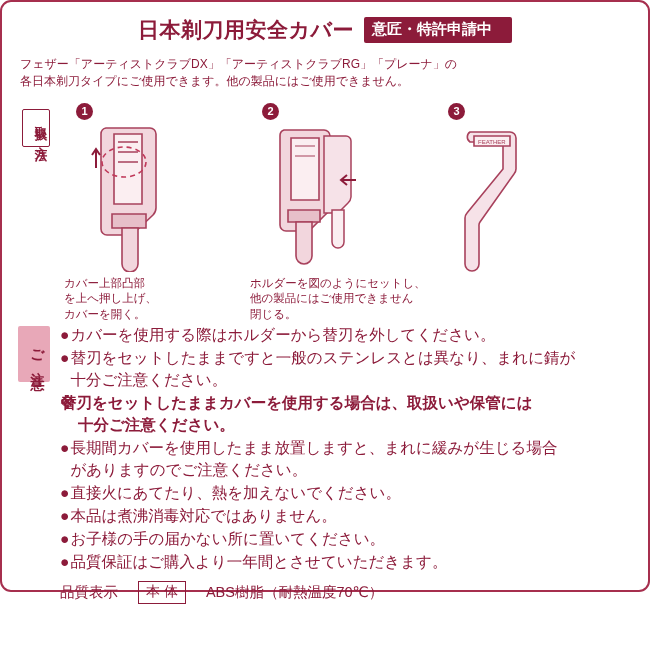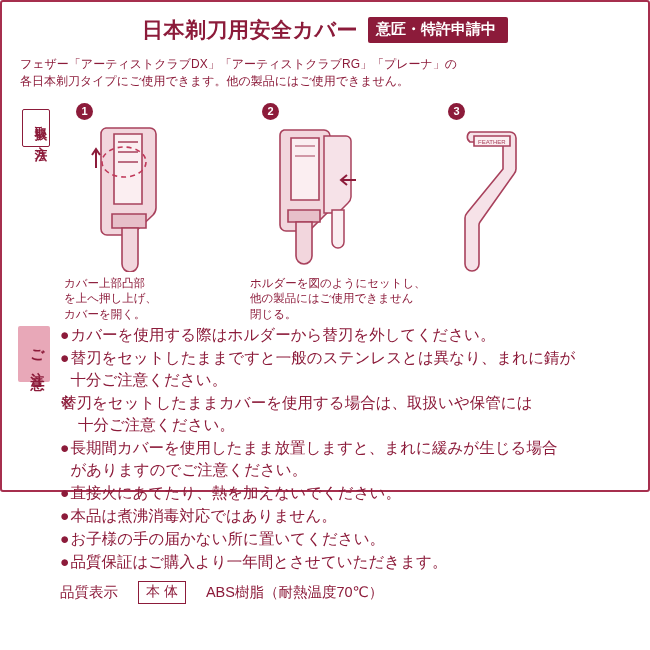--- a/index.html
+++ b/index.html
@@ -5,24 +5,24 @@
   html,body{margin:0;padding:0;}
   body{
     width:650px;height:650px;
     background:#ffffff;
     font-family:"Liberation Sans","DejaVu Sans",sans-serif;
     color:#8c1b3a;
     overflow:hidden;
   }
   .page{
     position:relative;
-    width:650px;height:492px;
+    width:650px;height:592px;
     box-sizing:border-box;
     border:2px solid #a62f4e;
-    border-radius:3px;
+    border-radius:11px;
     background:#fff;
   }
   
   .header{
     display:flex;align-items:center;justify-content:center;
     gap:10px;
     margin-top:14px;
     padding:0 16px;
   }
   .title{
@@ -30,21 +30,21 @@
     font-weight:bold;
     color:#8c1b3a;
     letter-spacing:0.5px;
     white-space:nowrap;
   }
   .patent-badge{
     background:#8c1b3a;
     color:#ffffff;
     font-size:15px;
     font-weight:bold;
-    padding:3px 12px 4px 8px;
+    padding:3px 20px 4px 8px;
     border-radius:2px;
     white-space:nowrap;
   }
   
   .lead{
     margin:12px 18px 0 18px;
     font-size:12px;
     line-height:1.45;
     color:#8c1b3a;
     font-weight:500;
@@ -132,20 +132,21 @@
     margin-bottom:1px;
   }
   .bullet{
     flex:0 0 auto;
     margin-right:1px;
   }
   .sub-item{
     margin-left:17px;
     text-indent:-17px;
     padding-left:0;
+    font-weight:bold;
   }
   
   .quality{
     display:flex;
     align-items:center;
     gap:20px;
     margin:8px 14px 0 58px;
     font-size:14.5px;
     color:#8c1b3a;
   }

